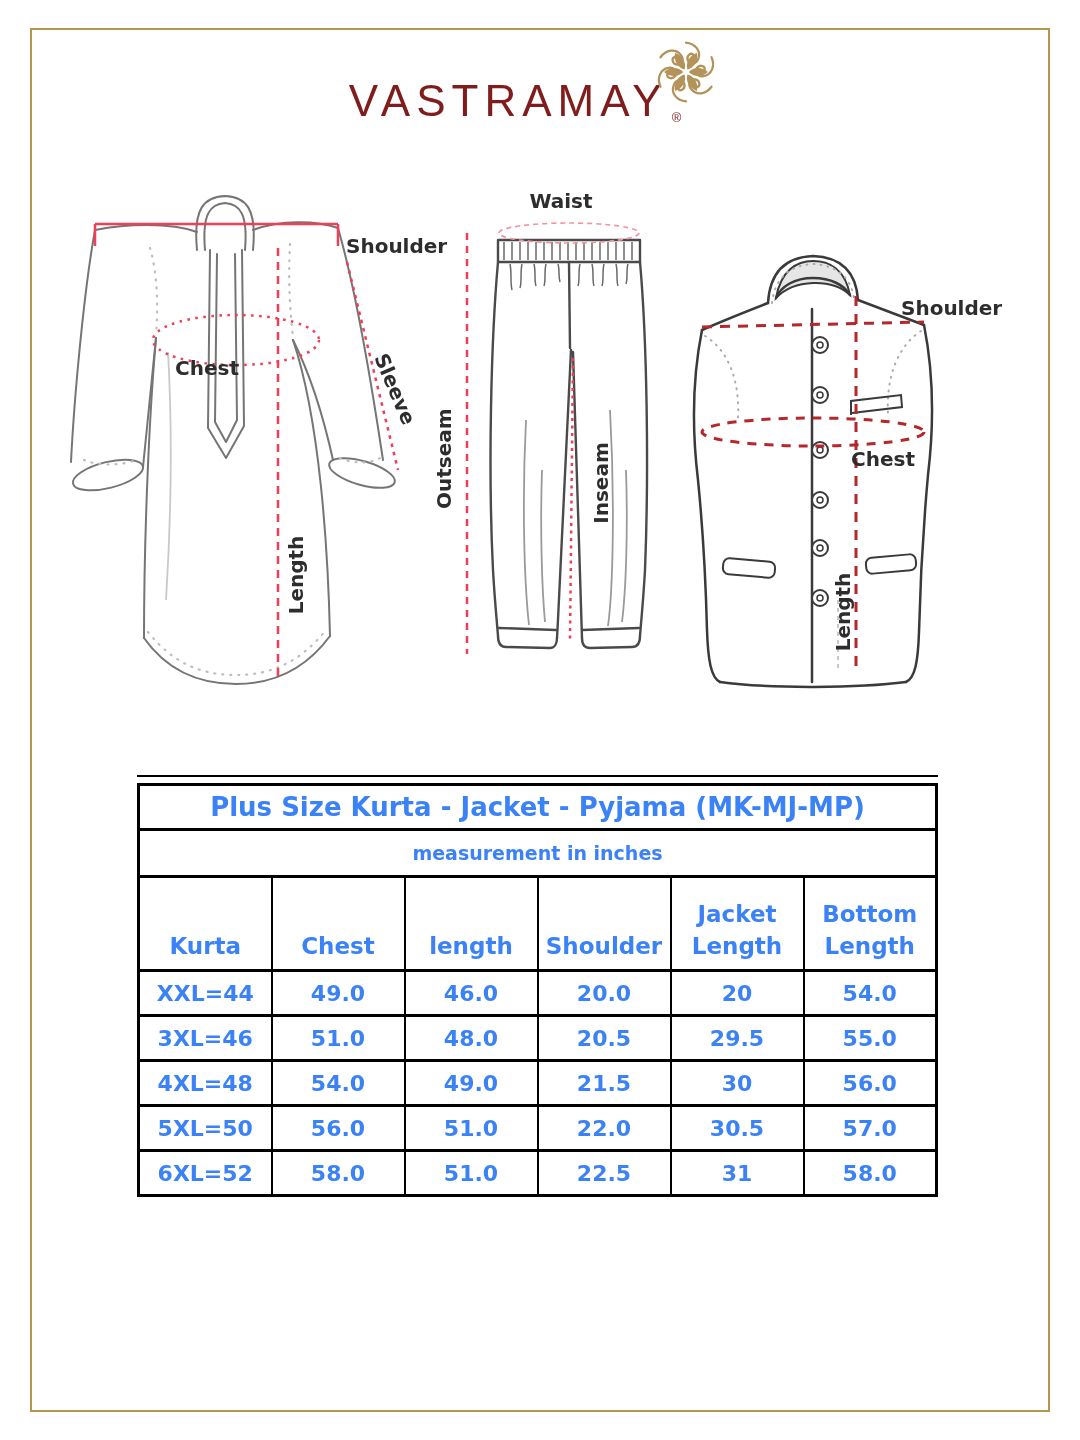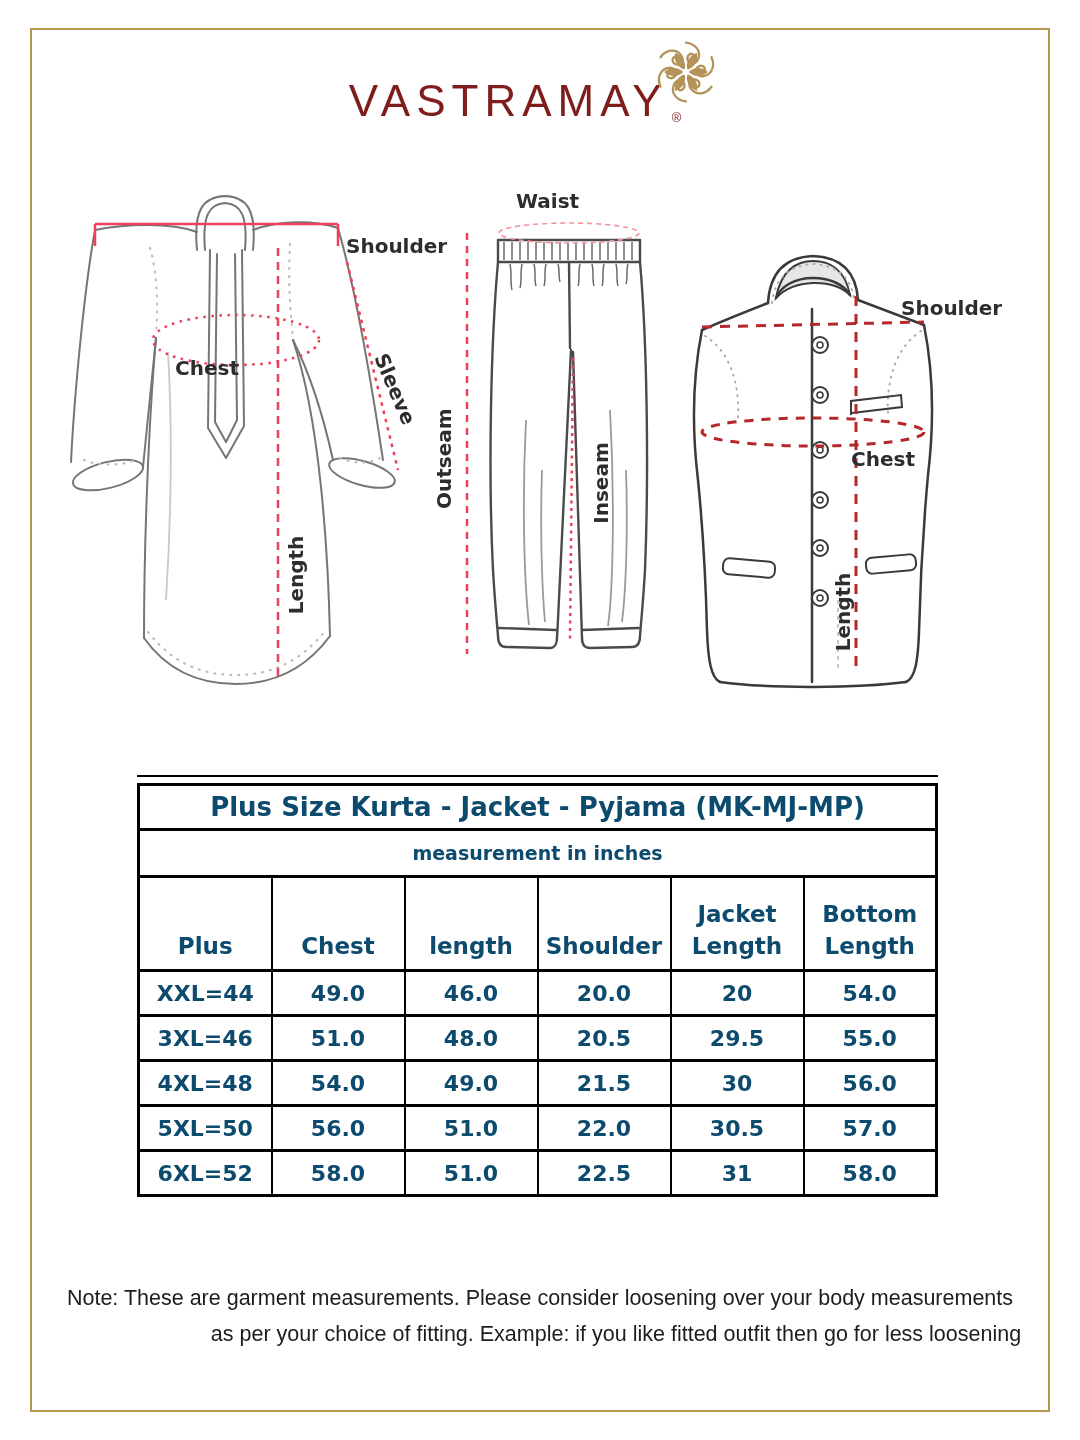--- a/index.html
+++ b/index.html
@@ -24,21 +24,21 @@
     position:absolute; font-family:"DejaVu Sans", sans-serif;
     font-weight:bold; font-size:20px; color:#2d2d2d; white-space:nowrap;
   }
   .dlabel.rotccw { width:90px; text-align:center; transform:rotate(-90deg); }
   .dlabel.rotsleeve { width:90px; text-align:center; transform:rotate(67deg); }
   .diagram-svg { position:absolute; }
   
   .table-topline { position:absolute; left:137px; top:775px; width:801px; height:2px; background:#000; }
   .size-table {
     position:absolute; left:137px; top:783px; width:801px;
-    border-collapse:collapse; table-layout:fixed; background:#fff; color:#0c4a6e;
+    border-collapse:collapse; table-layout:fixed; background:#fff; color:#3b82f6;
     font-family:"DejaVu Sans", sans-serif; border:3px solid #000;
   }
   .size-table td, .size-table th { border:2px solid #000; text-align:center; padding:0; }
   .t-title td { font-size:26px; font-weight:bold; height:42px; border-bottom:3px solid #000; }
   .t-sub td   { font-size:19px; font-weight:bold; height:44px; border-bottom:3px solid #000; }
   .t-head th  { font-size:23px; font-weight:bold; height:84px; vertical-align:bottom;
                 padding-bottom:7px; line-height:1.4;margin-left:45px; }
   .t-row td   { font-size:22px; font-weight:bold; height:42px; border-top:3px solid #000;margin-left:15px; }
   
   .note {
@@ -182,21 +182,21 @@
       <path d="M 22,157 L 244,152" stroke-dasharray="10 8"></path>
       <ellipse cx="133" cy="262" rx="111" ry="14" stroke-dasharray="9 8"></ellipse>
       <path d="M 176,126 L 176,498" stroke-dasharray="10 8"></path>
     </g>
   </svg>
 
   <div class="dlabel" style="left:346px; top:234px;">Shoulder</div>
   <div class="dlabel" style="left:175px; top:356px;">Chest</div>
   <div class="dlabel rotsleeve" style="left:350px; top:377px;">Sleeve</div>
   <div class="dlabel rotccw" style="left:251px; top:563px;">Length</div>
-  <div class="dlabel" style="left:516px; top:189px; width:90px; text-align:left;">Waist</div>
+  <div class="dlabel" style="left:516px; top:189px; width:90px; text-align:center;">Waist</div>
   <div class="dlabel rotccw" style="left:399px; top:452px;">Outseam</div>
   <div class="dlabel rotccw" style="left:556px; top:471px;">Inseam</div>
   <div class="dlabel" style="left:901px; top:296px;">Shoulder</div>
   <div class="dlabel" style="left:851px; top:447px;">Chest</div>
   <div class="dlabel rotccw" style="left:798px; top:600px;">Length</div>
 
   <div class="table-topline"></div>
   <table class="size-table">
     <colgroup>
         <col>
@@ -207,21 +207,21 @@
         <col>
       </colgroup>
     <tbody>
         <tr class="t-title">
       <td colspan="6">Plus Size Kurta - Jacket - Pyjama (MK-MJ-MP)</td>
     </tr>
     <tr class="t-sub">
       <td colspan="6">measurement in inches</td>
     </tr>
     <tr class="t-head">
-      <th>Plus</th>
+      <th>Kurta</th>
       <th>Chest</th>
       <th>length</th>
       <th>Shoulder</th>
       <th>Jacket Length</th>
       <th>Bottom Length</th>
     </tr>
     <tr class="t-row">
       <td>XXL=44</td>
       <td>49.0</td>
       <td>46.0</td>
@@ -257,18 +257,14 @@
       <td>6XL=52</td>
       <td>58.0</td>
       <td>51.0</td>
       <td>22.5</td>
       <td>31</td>
       <td>58.0</td>
     </tr>
   </tbody>
     </table>
 
-  <div class="note">
-    <div class="l1">Note: These are garment measurements. Please consider loosening over your body measurements</div>
-    <div class="l2">as per your choice of fitting. Example: if you like fitted outfit then go for less loosening</div>
-  </div>
 
 </div>
 
 </body></html>

